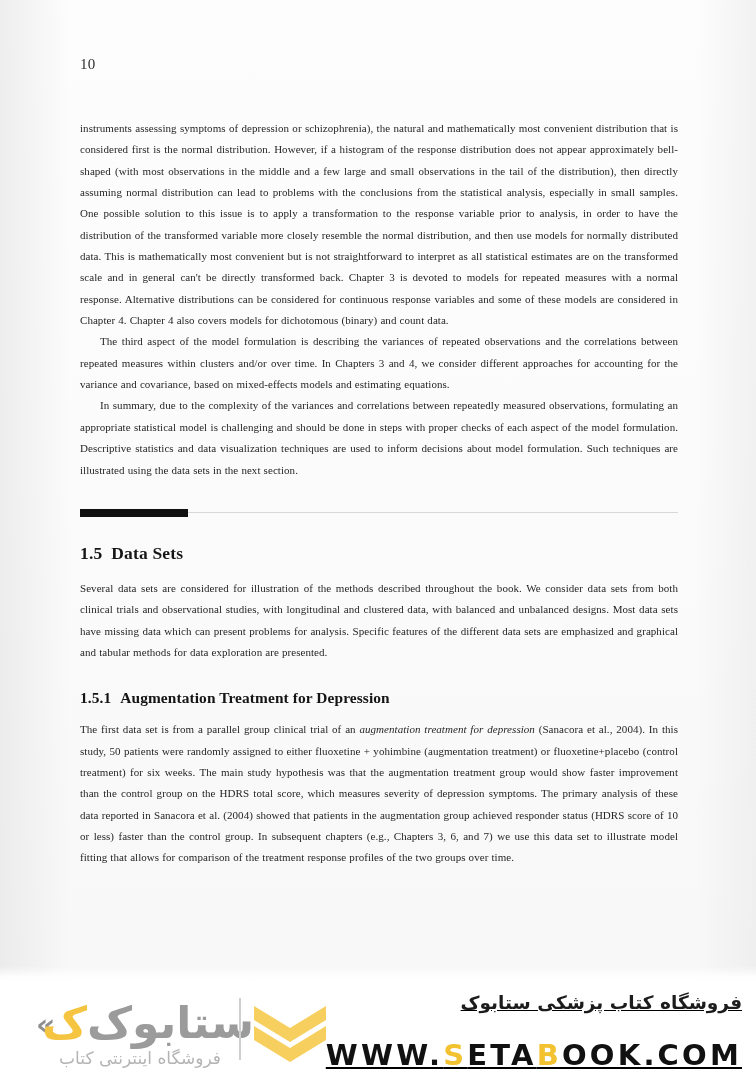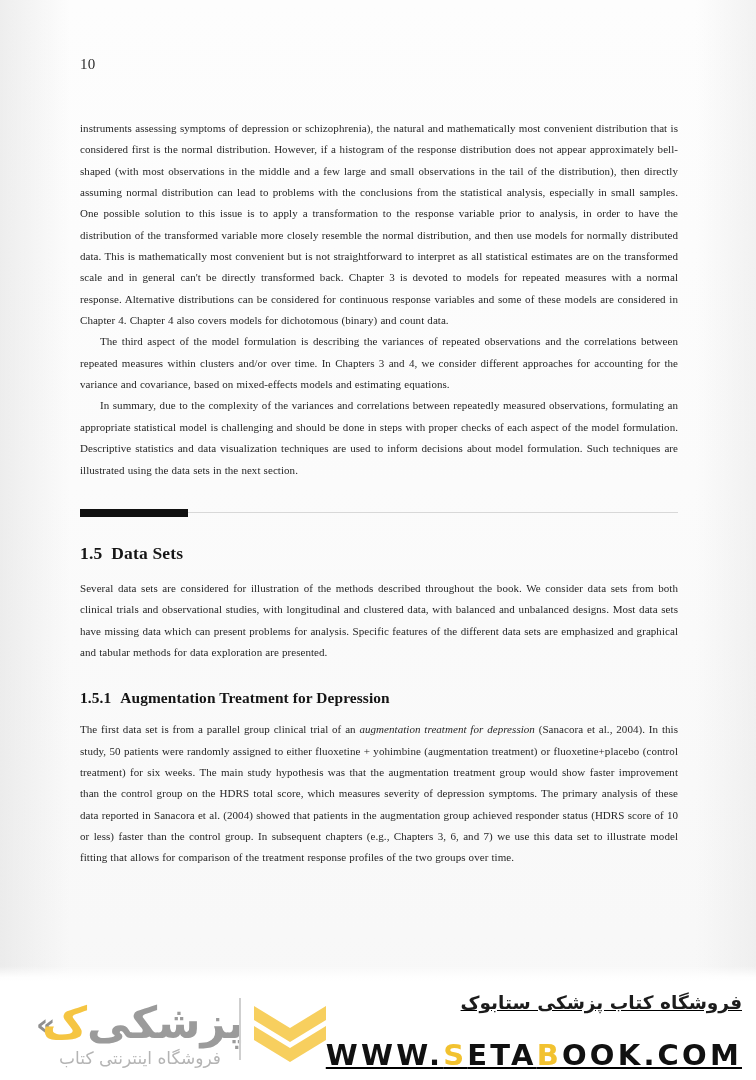--- a/index.html
+++ b/index.html
@@ -286,21 +286,21 @@
     </div>
   </div>
 
   <div class="fade-cover"></div>
 
   <div class="banner">
 
     <div class="logo-area">
       <div class="logo-guillemet">«</div>
       <div class="logo-word">
-        <span>پزشکی</span>
+        <span>ستابوک</span>
           <span class="accent">ک</span>
       </div>
       <div class="logo-tag">فروشگاه اینترنتی کتاب</div>
       <div class="logo-divider"></div>
       <div class="chev-mark">
         <svg width="72" height="58" viewBox="0 0 72 58" xmlns="http://www.w3.org/2000/svg">
           <polygon points="0,2 36,24 72,2 72,16 36,38 0,16" fill="#f7cf5e"></polygon>
           <polygon points="0,22 36,44 72,22 72,36 36,58 0,36" fill="#f7cf5e"></polygon>
         </svg>
       </div>

